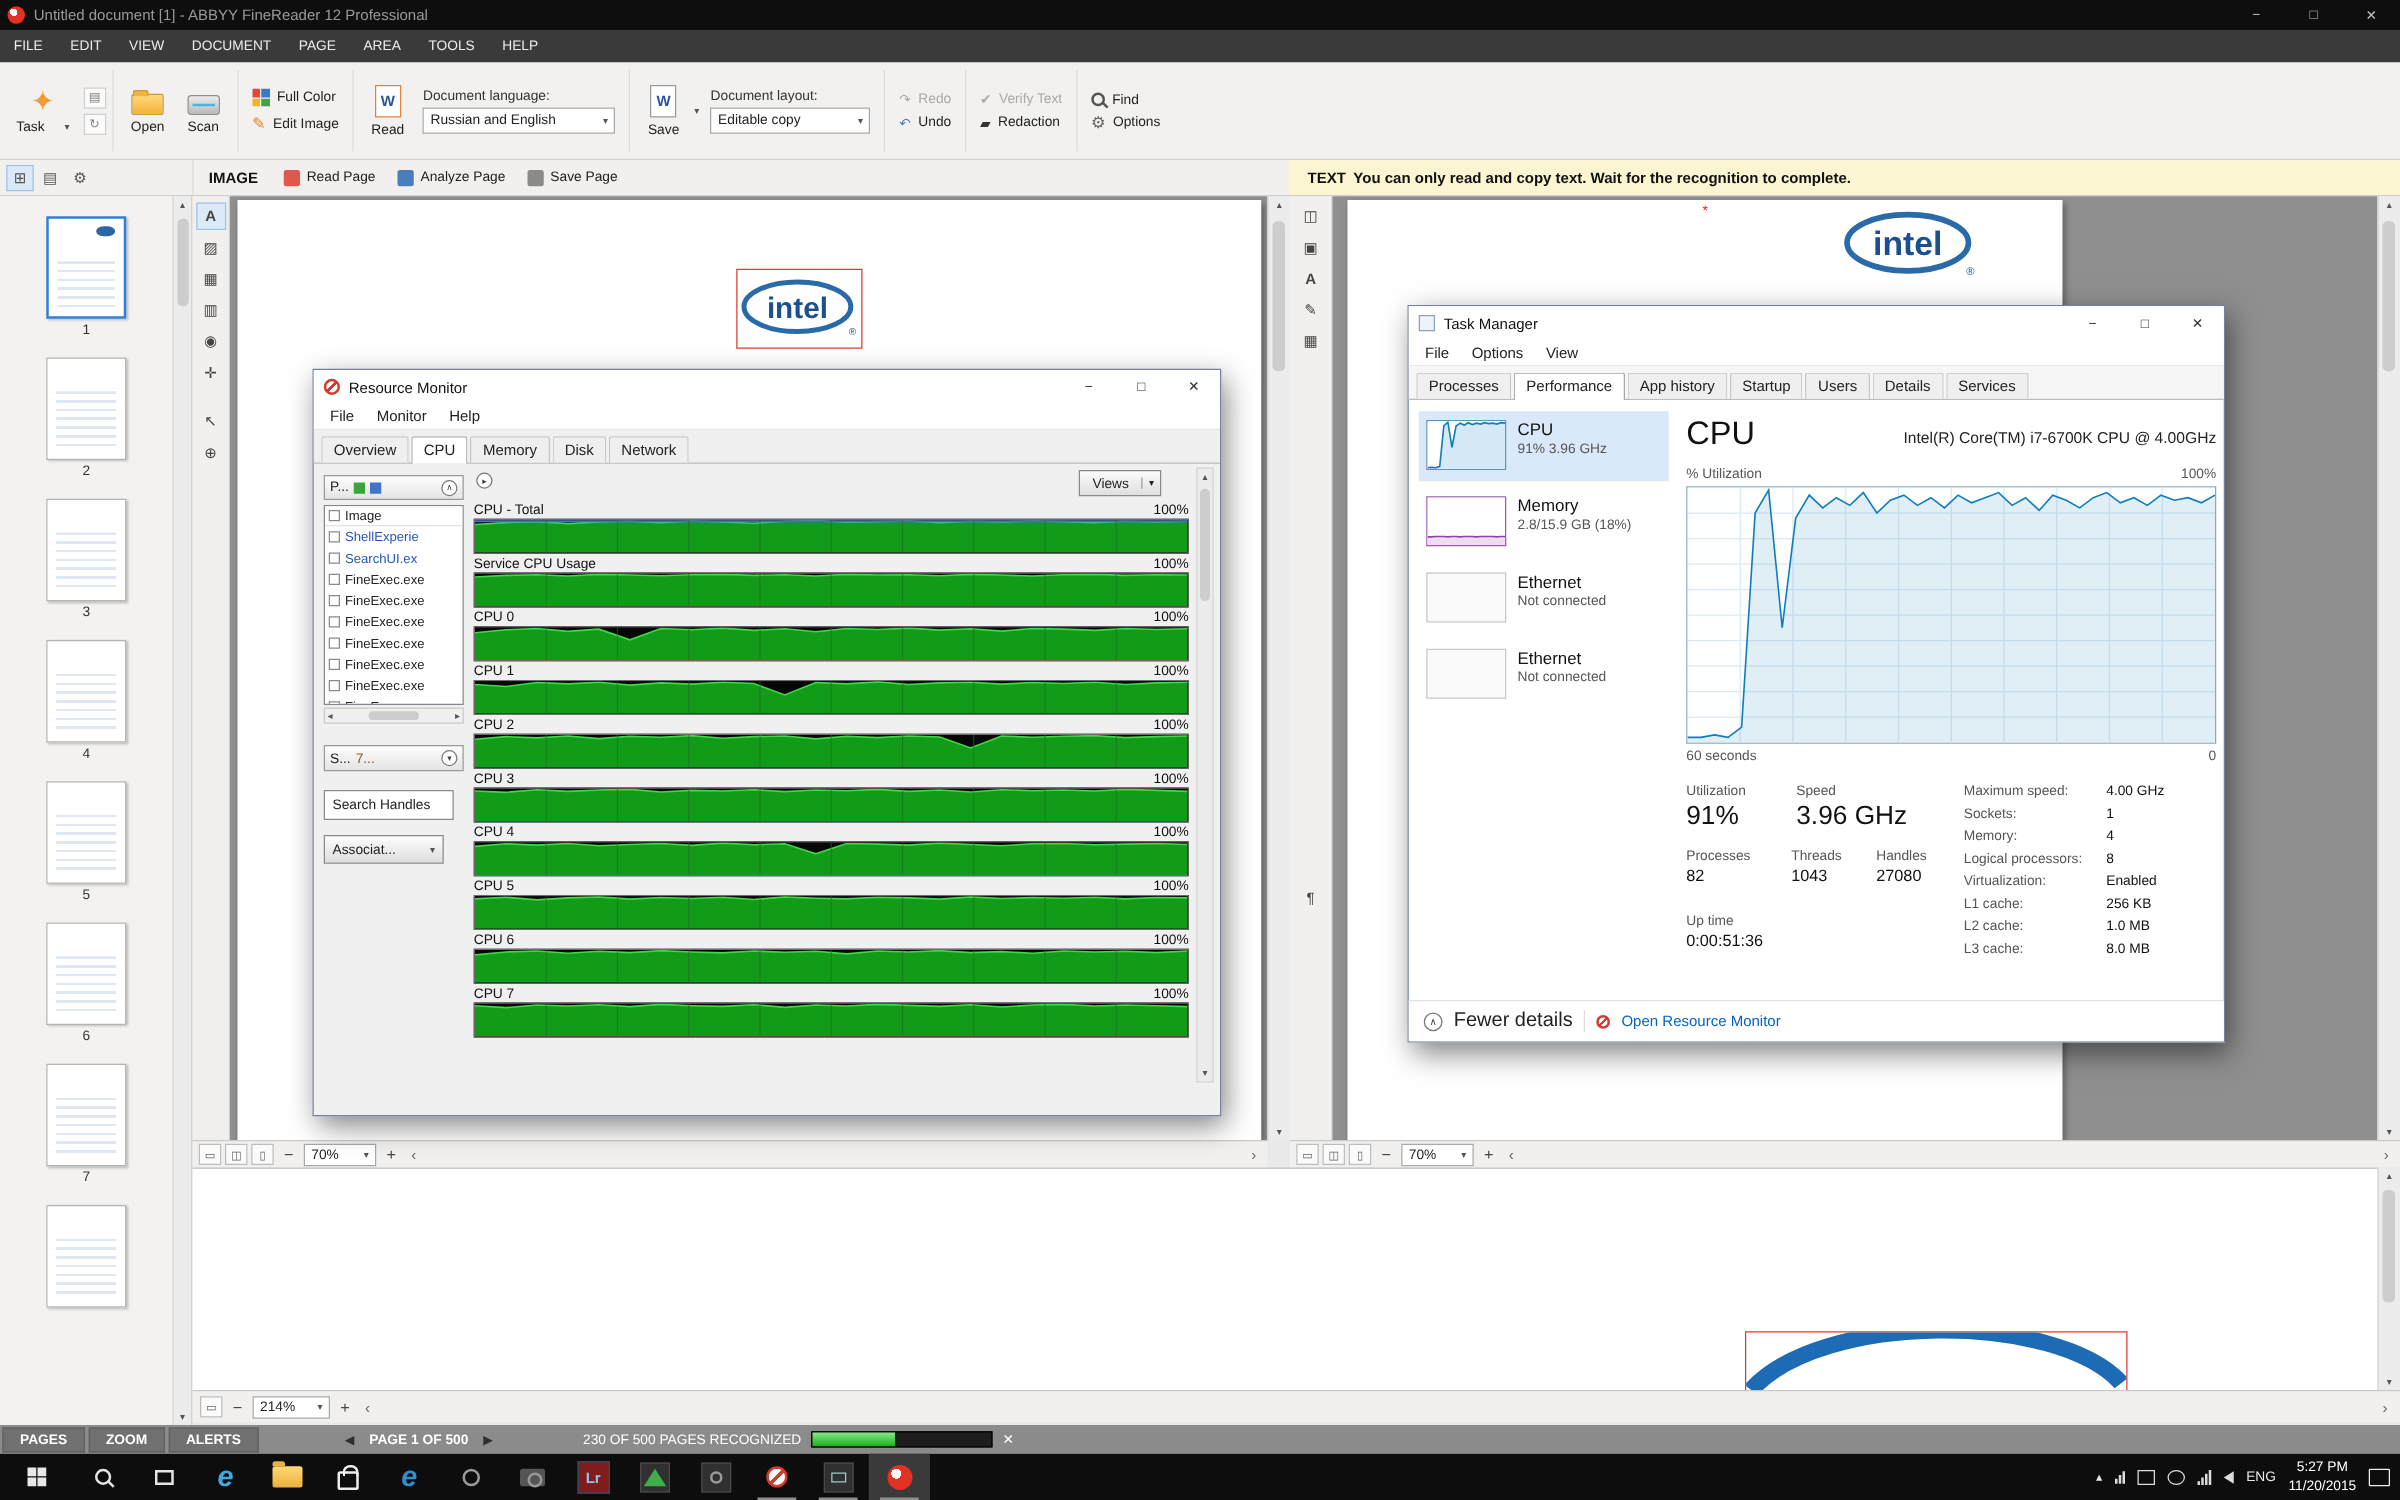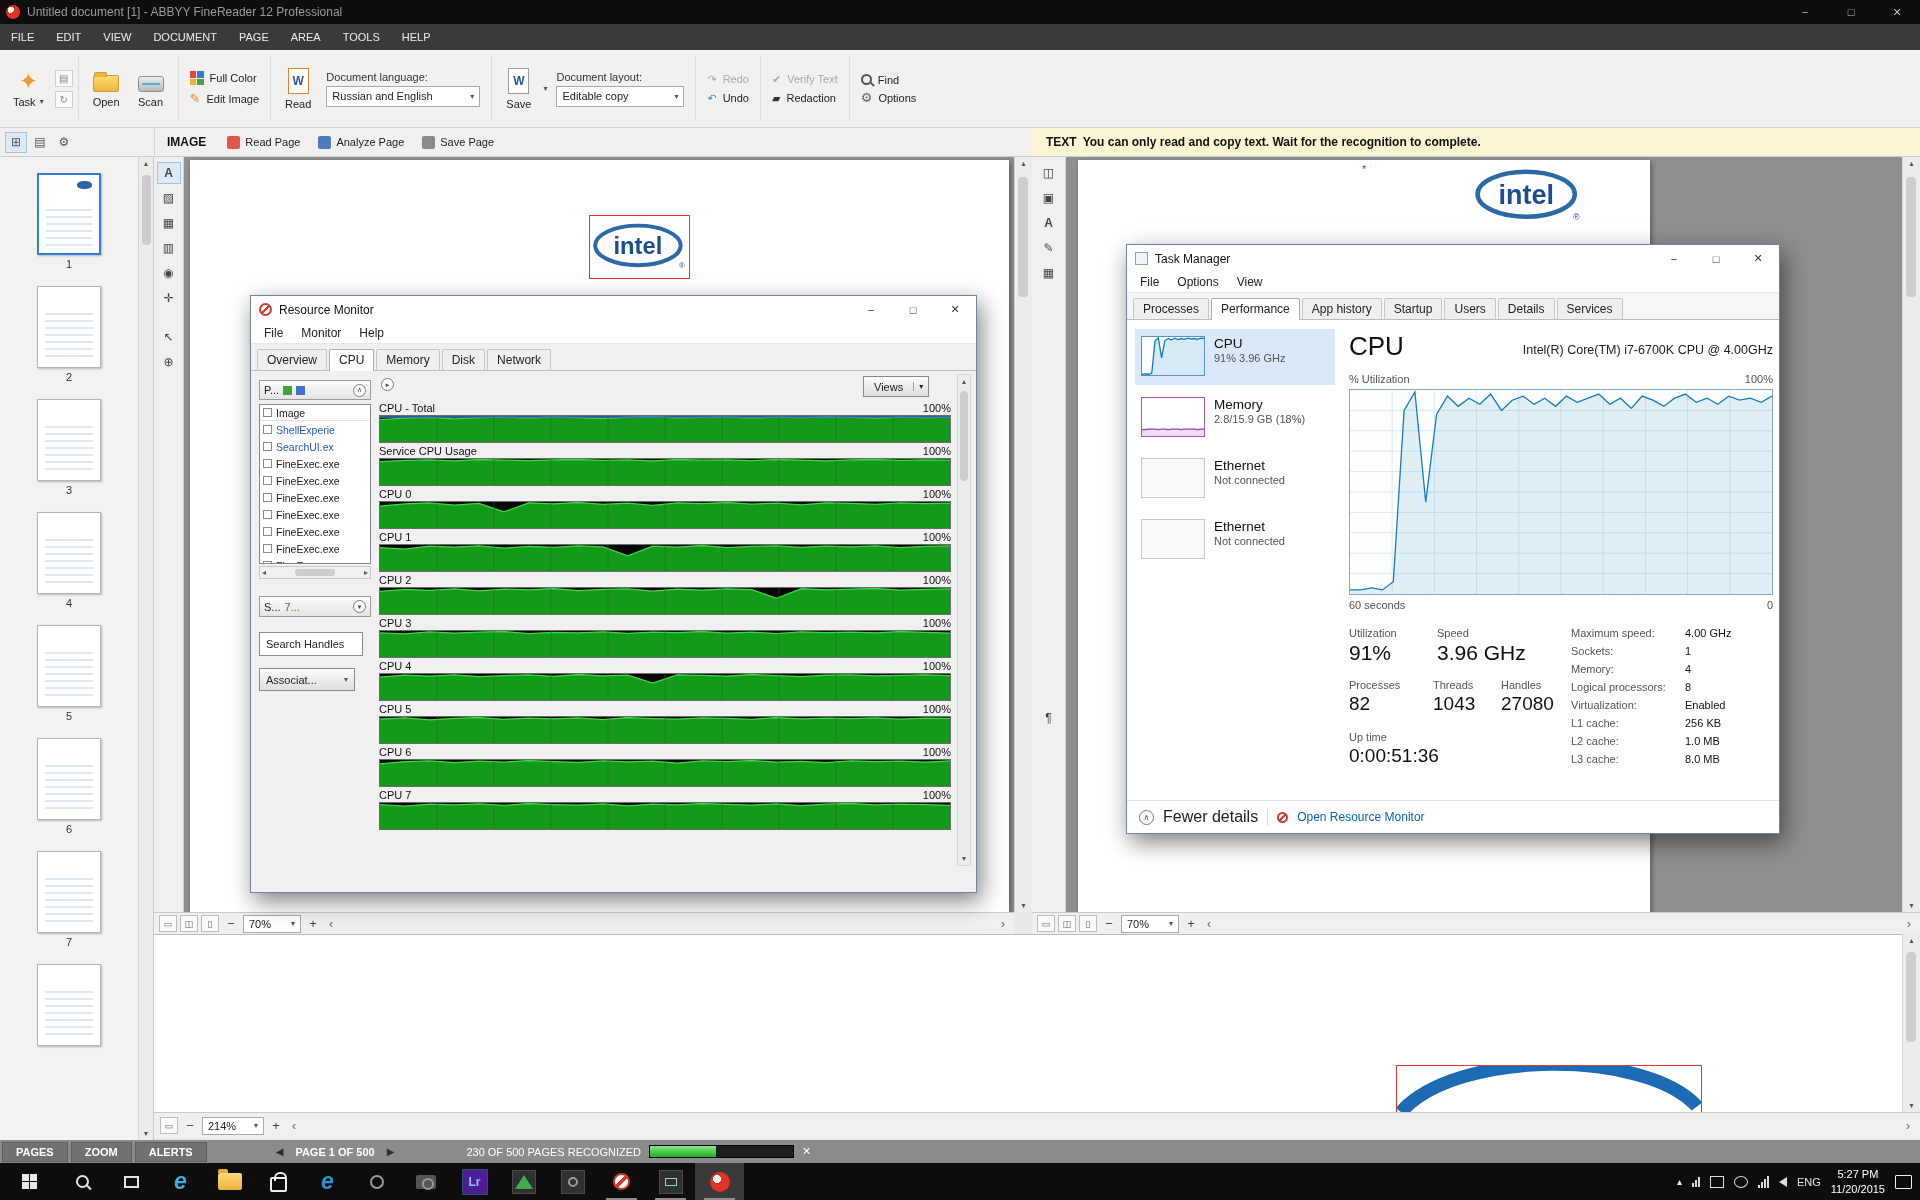--- a/index.html
+++ b/index.html
@@ -90,21 +90,21 @@
 .winflag{display:grid;grid-template-columns:7px 7px;grid-template-rows:7px 7px;gap:1px}
 .winflag i{background:#e8e8e8}
 .ring{width:13px;height:13px;border:2px solid #e4e4e4;border-radius:50%;position:relative}
 .ring::after{content:"";position:absolute;width:7px;height:2px;background:#e4e4e4;transform:rotate(45deg);right:-5px;bottom:-2px}
 .tview{width:15px;height:12px;border:2px solid #e4e4e4;position:relative}
 .edge-e{font-weight:bold;font-size:23px;color:#3fa9e0;font-style:italic}
 .tb-folder{width:24px;height:17px;background:linear-gradient(#ffd978,#eab13c);border-radius:2px;position:relative}
 .tb-folder::before{content:"";position:absolute;top:-4px;left:0;width:10px;height:4px;background:#eab13c;border-radius:2px 2px 0 0}
 .bag{width:17px;height:15px;border:2px solid #eee;border-radius:2px;position:relative;margin-top:5px}
 .bag::before{content:"";position:absolute;top:-7px;left:2px;width:9px;height:7px;border:2px solid #eee;border-bottom:none;border-radius:6px 6px 0 0}
-.lr{width:26px;height:26px;background:#4c1d95;border:1px solid #2d4f6d;color:#93c4e8;font-size:12px;font-weight:bold;display:flex;align-items:center;justify-content:center}
+.lr{width:26px;height:26px;background:#7f1d1d;border:1px solid #2d4f6d;color:#93c4e8;font-size:12px;font-weight:bold;display:flex;align-items:center;justify-content:center}
 .darksq{width:24px;height:24px;background:#303030;border:1px solid #4a4a4a;display:flex;align-items:center;justify-content:center}
 .grayring{width:14px;height:14px;border:2px solid #9a9a9a;border-radius:50%}
 .cam{width:20px;height:14px;background:#555;border-radius:2px;position:relative}
 .cam::after{content:"";position:absolute;left:6px;top:3px;width:8px;height:8px;border:2px solid #999;border-radius:50%}
 .mountain{width:0;height:0;border-left:9px solid transparent;border-right:9px solid transparent;border-bottom:14px solid #3fae4b}
 .resmon-dot{width:17px;height:17px;border:2px solid #d43b2f;border-radius:50%;background:linear-gradient(135deg,#fff 42%,#d43b2f 42% 58%,#fff 58%)}
 .abbyy-dot{width:20px;height:20px;border-radius:50%;background:radial-gradient(circle at 35% 35%,#fff 0 4px,#e33224 4px)}
 #tray{margin-left:auto;display:flex;align-items:center;gap:10px;padding-right:8px}
 .tray-g{color:#e8e8e8;font-size:10px}
 .tg-box{width:14px;height:12px;border:1px solid #ddd}
@@ -144,21 +144,21 @@
 .views-btn .vb-r{border-left:1px solid #9c9c9c;padding:0 5px;font-size:8px}
 
 .tm-item{display:flex;gap:9px;padding:7px 6px;height:56px;margin-bottom:5px}
 .tm-item.sel{background:#d9e9f9}
 .tm-thumb{width:64px;height:40px;background:#fff;flex:none}
 .tm-nm{font-size:13.5px;color:#111}
 .tm-dt{font-size:11px;color:#555;margin-top:3px}
 .tm-axis{font-size:11px;color:#555}
 .stat-lb{position:absolute;font-size:11px;color:#555;white-space:nowrap}
 .stat-v{position:absolute;font-size:21px;color:#111;white-space:nowrap}
-.stat-v.sm{font-size:19px}
+.stat-v.sm{font-size:13px}
 .det-lb{position:absolute;font-size:11px;color:#555;white-space:nowrap}
 .det-v{position:absolute;font-size:11px;color:#111;white-space:nowrap}
 .tm-footer{position:absolute;left:0;right:0;bottom:0;height:33px;border-top:1px solid #e2e2e2;background:#fff;display:flex;align-items:center;padding:0 12px;gap:9px}
 .fd-circ{width:15px;height:15px;border:1px solid #777;border-radius:50%;display:flex;align-items:center;justify-content:center;font-size:8px;color:#444}
 .link{color:#0563c1;font-size:12px}
 .graphbox{position:absolute;border:1px solid #86aac3;background:#fff}
 </style>
 </head>
 <body>
 
@@ -182,21 +182,21 @@
     <span>PAGE</span>
     <span>AREA</span>
     <span>TOOLS</span>
     <span>HELP</span>
   </div>
 
   <div class="abs" id="toolbar">
     <div class="row">
       <div class="tb-btn">
         <span class="ic-task">✦</span>
-        <span class="row" style="gap:4px">
+        <span class="row" style="gap:16px">
             <span>Task</span>
             <span class="caret">▾</span>
           </span>
       </div>
       <div class="mini-col">
         <span class="mini-btn">▤</span>
         <span class="mini-btn">↻</span>
       </div>
     </div>
     <span class="vdiv"></span>

